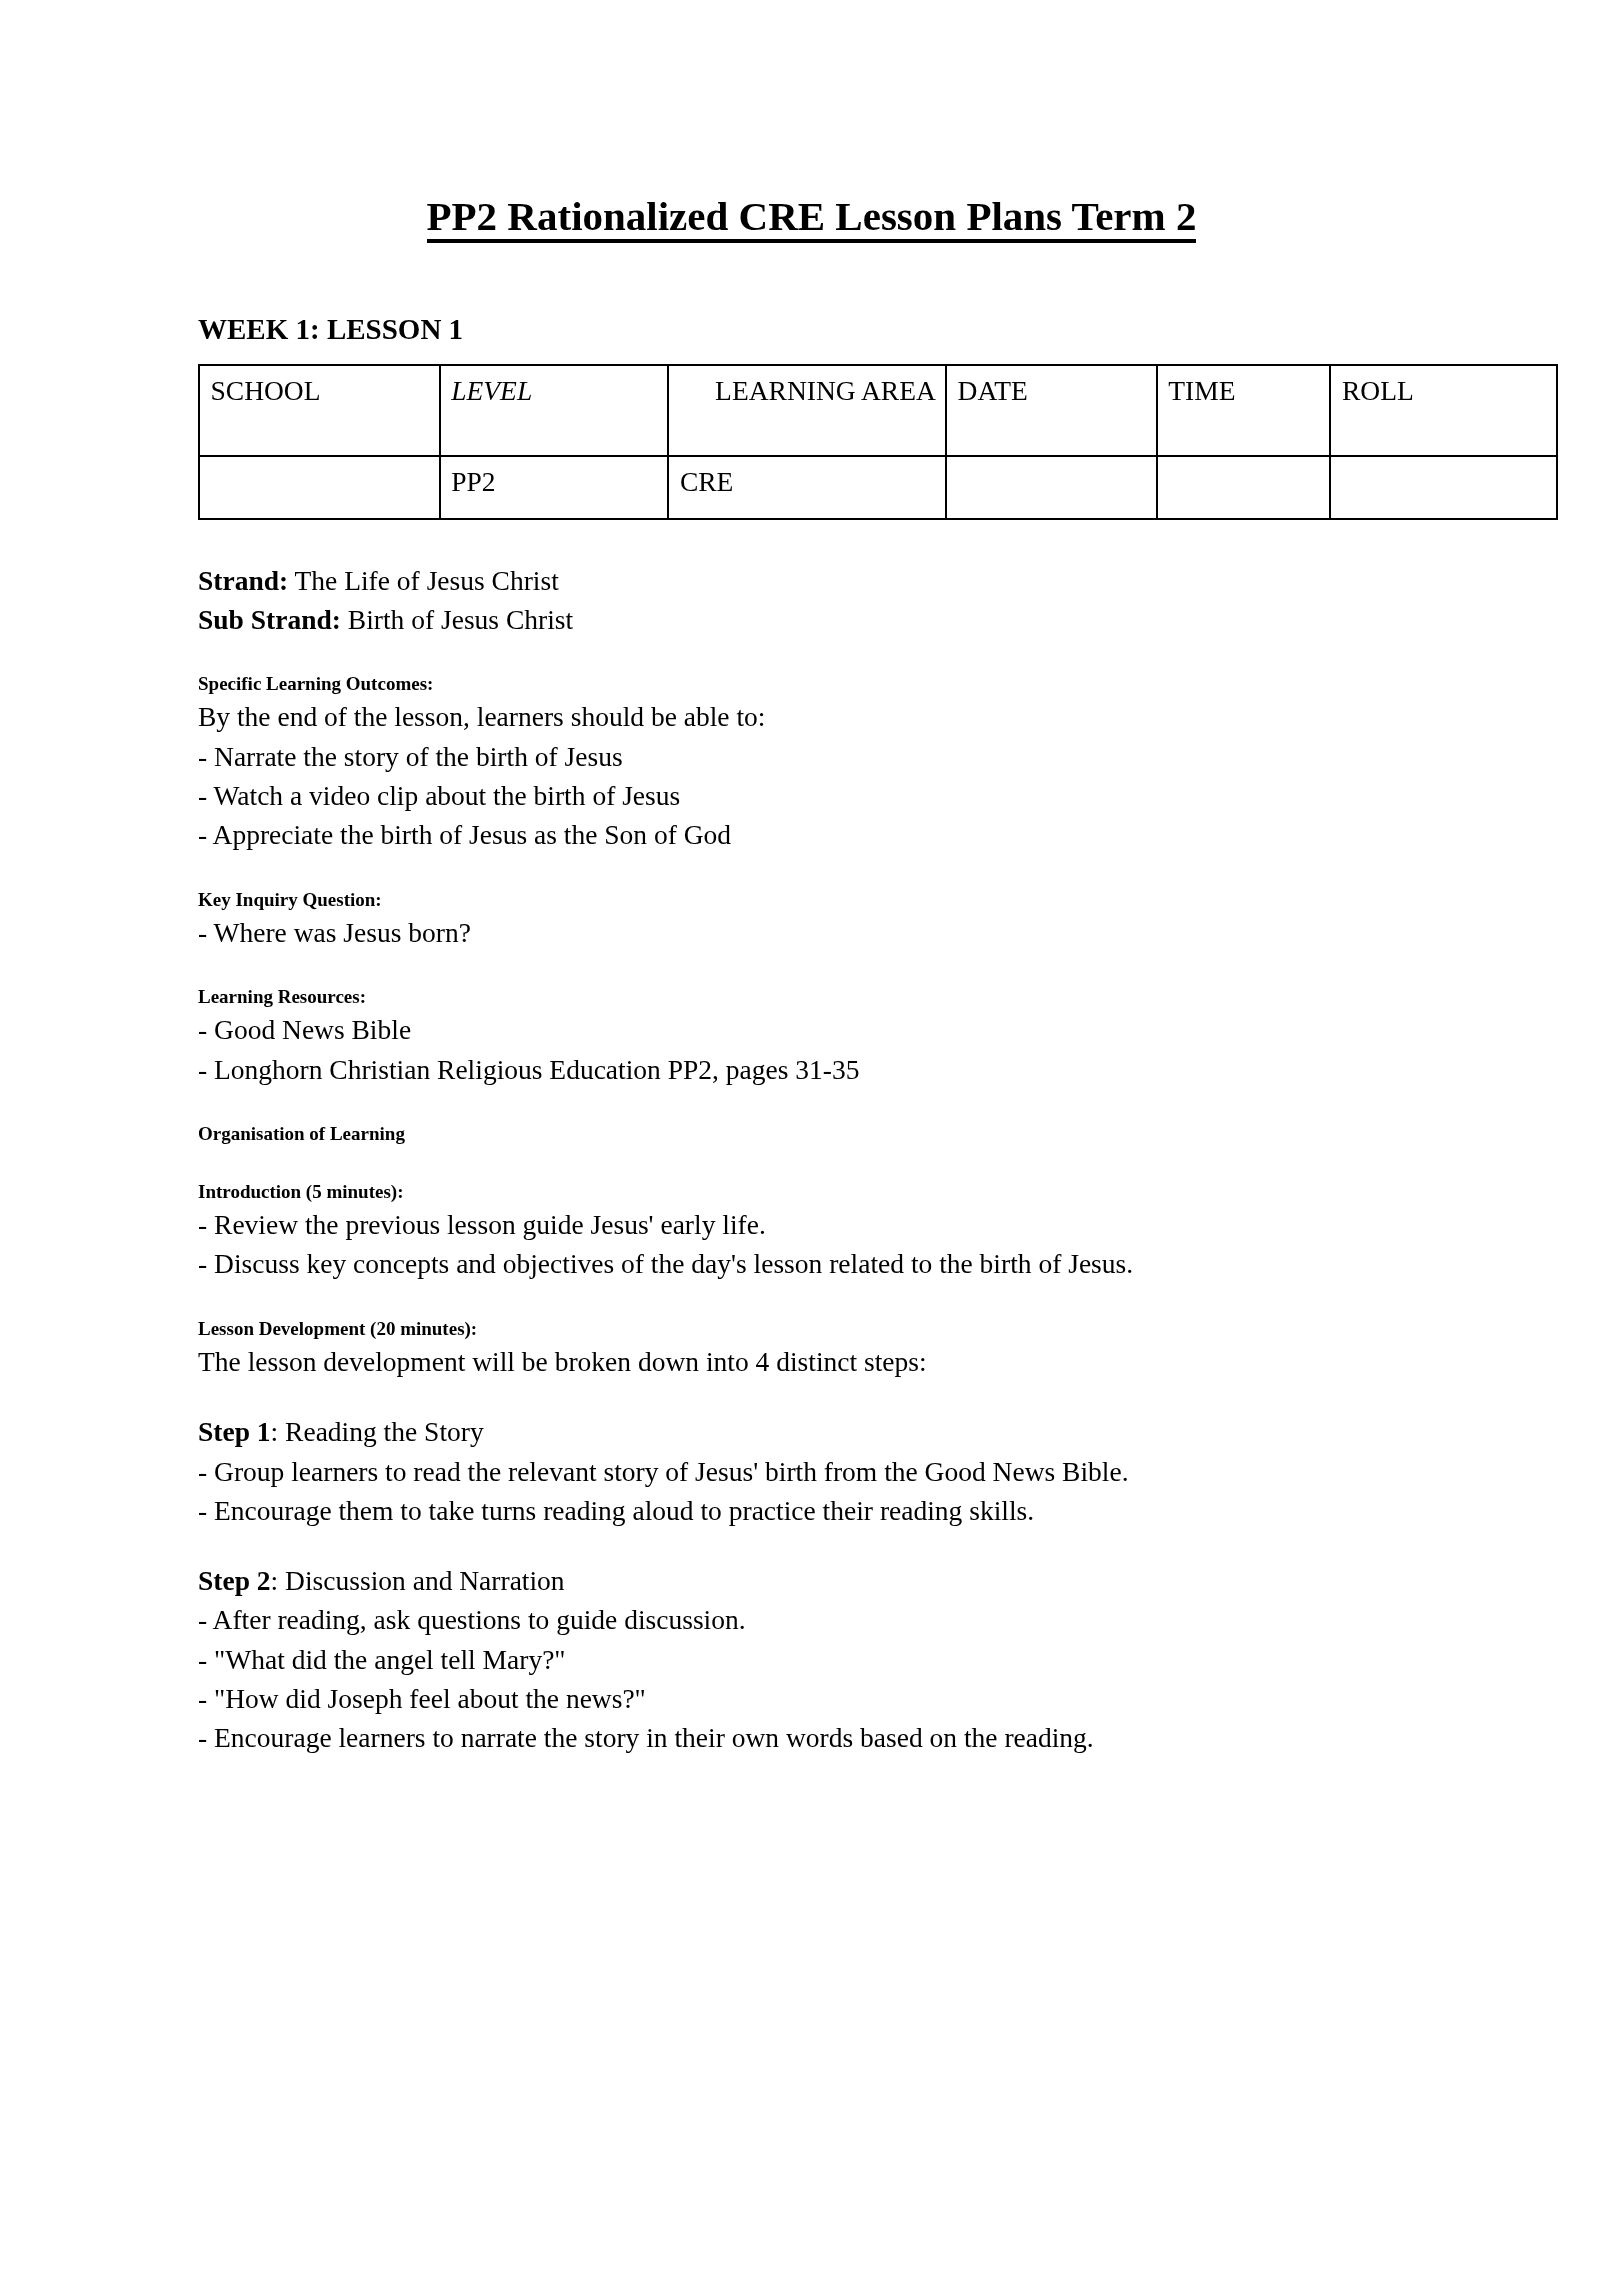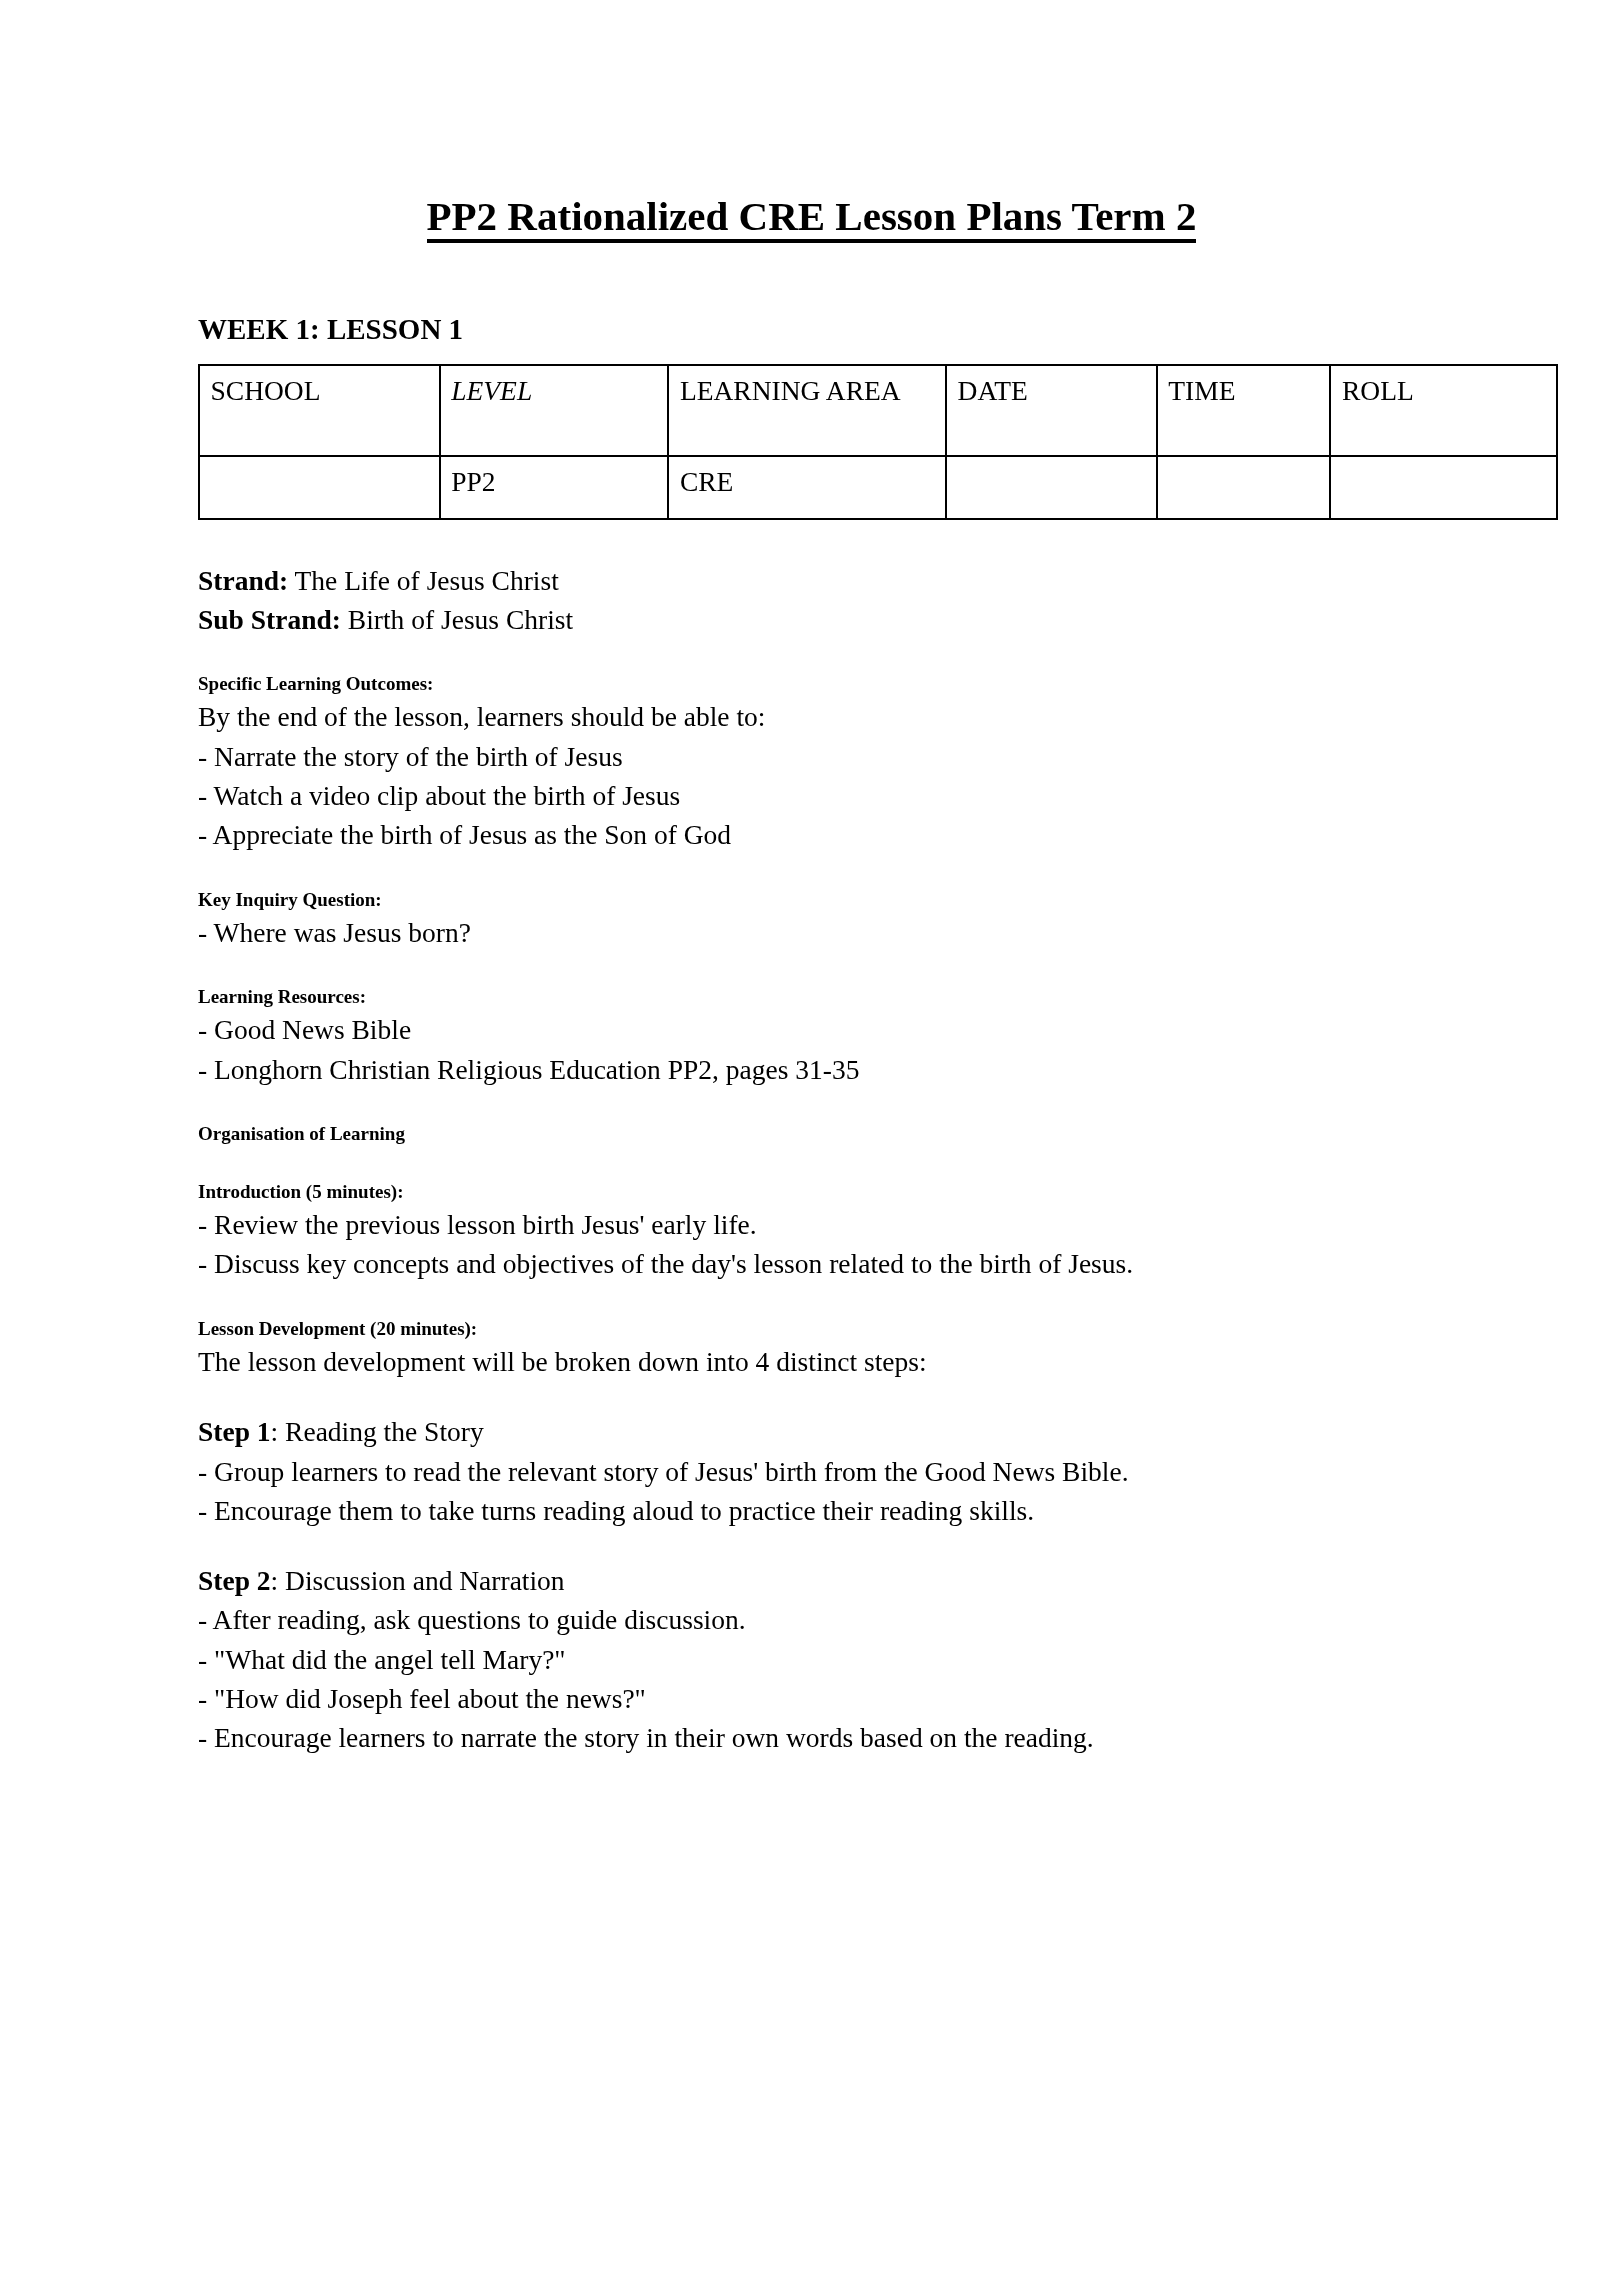--- a/index.html
+++ b/index.html
@@ -57,21 +57,21 @@
     font-weight: normal;
   }
   table.lesson-table tr.header-row td {
     height: 76px;
   }
   table.lesson-table tr.data-row td {
     height: 48px;
   }
   .col-school { width: 219px; }
   .col-level  { width: 207px; font-style: italic; }
-  .col-area   { width: 256px; }
+  .col-area   { width: 256px; text-align: right; }
   .col-date   { width: 189px; }
   .col-time   { width: 152px; }
   .col-roll   { width: 205px; }
 
   .body-block {
     font-size: 27.5px;
     line-height: 1.43;
   }
   .gap-lg { height: 41px; }
   .gap-md { height: 31px; }
@@ -149,21 +149,21 @@
   <div class="gap-md"></div>
 
   <div class="body-block">
     <div class="sec-head">Organisation of Learning</div>
   </div>
 
   <div class="gap-md"></div>
 
   <div class="body-block">
     <div class="sec-head">Introduction (5 minutes):</div>
-    <div class="line">- Review the previous lesson birth Jesus' early life.</div>
+    <div class="line">- Review the previous lesson guide Jesus' early life.</div>
     <div class="line">- Discuss key concepts and objectives of the day's lesson related to the birth of Jesus.</div>
   </div>
 
   <div class="gap-md"></div>
 
   <div class="body-block">
     <div class="sec-head">Lesson Development (20 minutes):</div>
     <div class="line">The lesson development will be broken down into 4 distinct steps:</div>
   </div>
 

